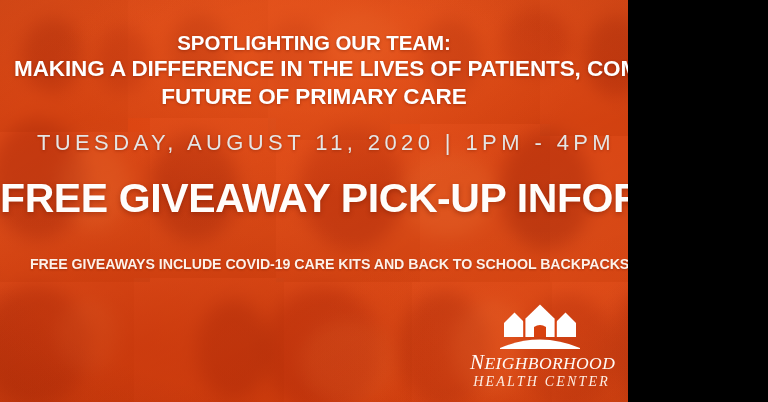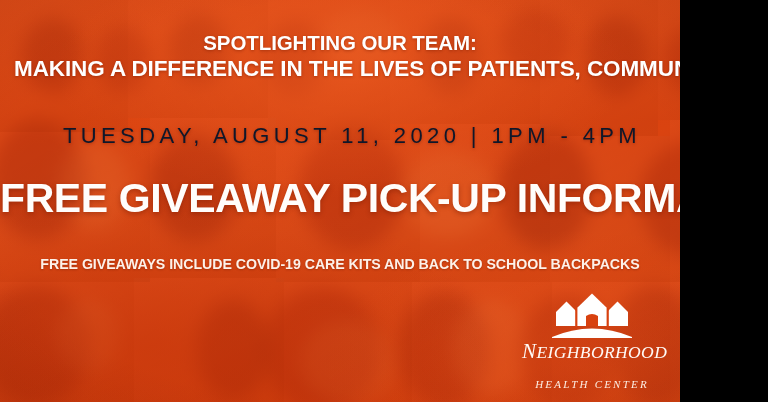--- a/index.html
+++ b/index.html
@@ -5,21 +5,21 @@
   * { margin:0; padding:0; box-sizing:border-box; }
   html, body {
     width:768px; height:402px;
     font-family:"Liberation Sans", sans-serif;
     background:#000;
     overflow:hidden;
   }
 
   .banner {
     position:relative;
-    width:680px; height:402px;
+    width:628px; height:402px;
     overflow:hidden;
     background:#d8410f;
   }
 
   
   .bg-photos { position:absolute; inset:0; }
   .blob {
     position:absolute;
     border-radius:50%;
     filter:blur(9px);
@@ -67,25 +67,25 @@
     letter-spacing:-0.1px;
     text-shadow:0 1px 3px rgba(110,25,2,.45);
     white-space:nowrap;
   }
   .hl-1 { font-size:20.5px; }
   .hl-2 { font-size:22.5px; }
   .hl-3 { font-size:22.5px; }
 
   .date-line {
     position:absolute;
-    top:123px; left:0; right:0;
+    top:130px; left:0; right:0;
     font-size:22px;
     font-weight:normal;
     letter-spacing:4.4px;
-    color:#0f172a;
+    color:#e5e5e5;
     text-shadow:0 1px 3px rgba(110,25,2,.40);
     white-space:nowrap;
     padding-left:24px;
   }
 
   .main-title {
     position:absolute;
     top:177px; left:0; right:0;
     font-size:41px;
     font-weight:bold;
@@ -124,25 +124,26 @@
     font-family:"Liberation Serif", serif;
     font-size:17.5px;
     letter-spacing:.4px;
     color:#fffaf6;
     line-height:1.05;
     white-space:nowrap;
   }
   .logo-name .cap { font-size:21px; }
   .logo-sub {
     font-family:"Liberation Serif", serif;
-    font-size:11px;
+    font-size:14px;
     letter-spacing:2.2px;
     color:#fdeee4;
-    margin-top:16px;
-    white-space:nowrap;
+    margin-top:1px;
+    white-space:nowrap;
+    text-align:right;
   }
 </style>
 </head>
 <body>
 
 <div class="banner">
 
   <div class="bg-photos">
     <div class="bg-tiles">
       <div class="tile" style="left:0;top:0;width:128px;height:132px;"></div>
@@ -198,20 +199,21 @@
   </div>
 
   <div class="bg-wash"></div>
   <div class="bg-vignette"></div>
 
   <div class="content">
 
     <div class="headline-block">
       <div class="hl-line hl-1">SPOTLIGHTING OUR TEAM:</div>
       <div class="hl-line hl-2">MAKING A DIFFERENCE IN THE LIVES OF PATIENTS, COMMUNITIES &amp; THE</div>
+      <div class="hl-line hl-3">FUTURE OF PRIMARY CARE</div>
     </div>
 
     <div class="date-line">TUESDAY, AUGUST 11, 2020 | 1PM - 4PM</div>
 
     <div class="main-title">FREE GIVEAWAY PICK-UP INFORMATION</div>
 
     <div class="sub-block">
       <div class="sub-line">FREE GIVEAWAYS INCLUDE COVID-19 CARE KITS AND BACK TO SCHOOL BACKPACKS</div>
     </div>
 

